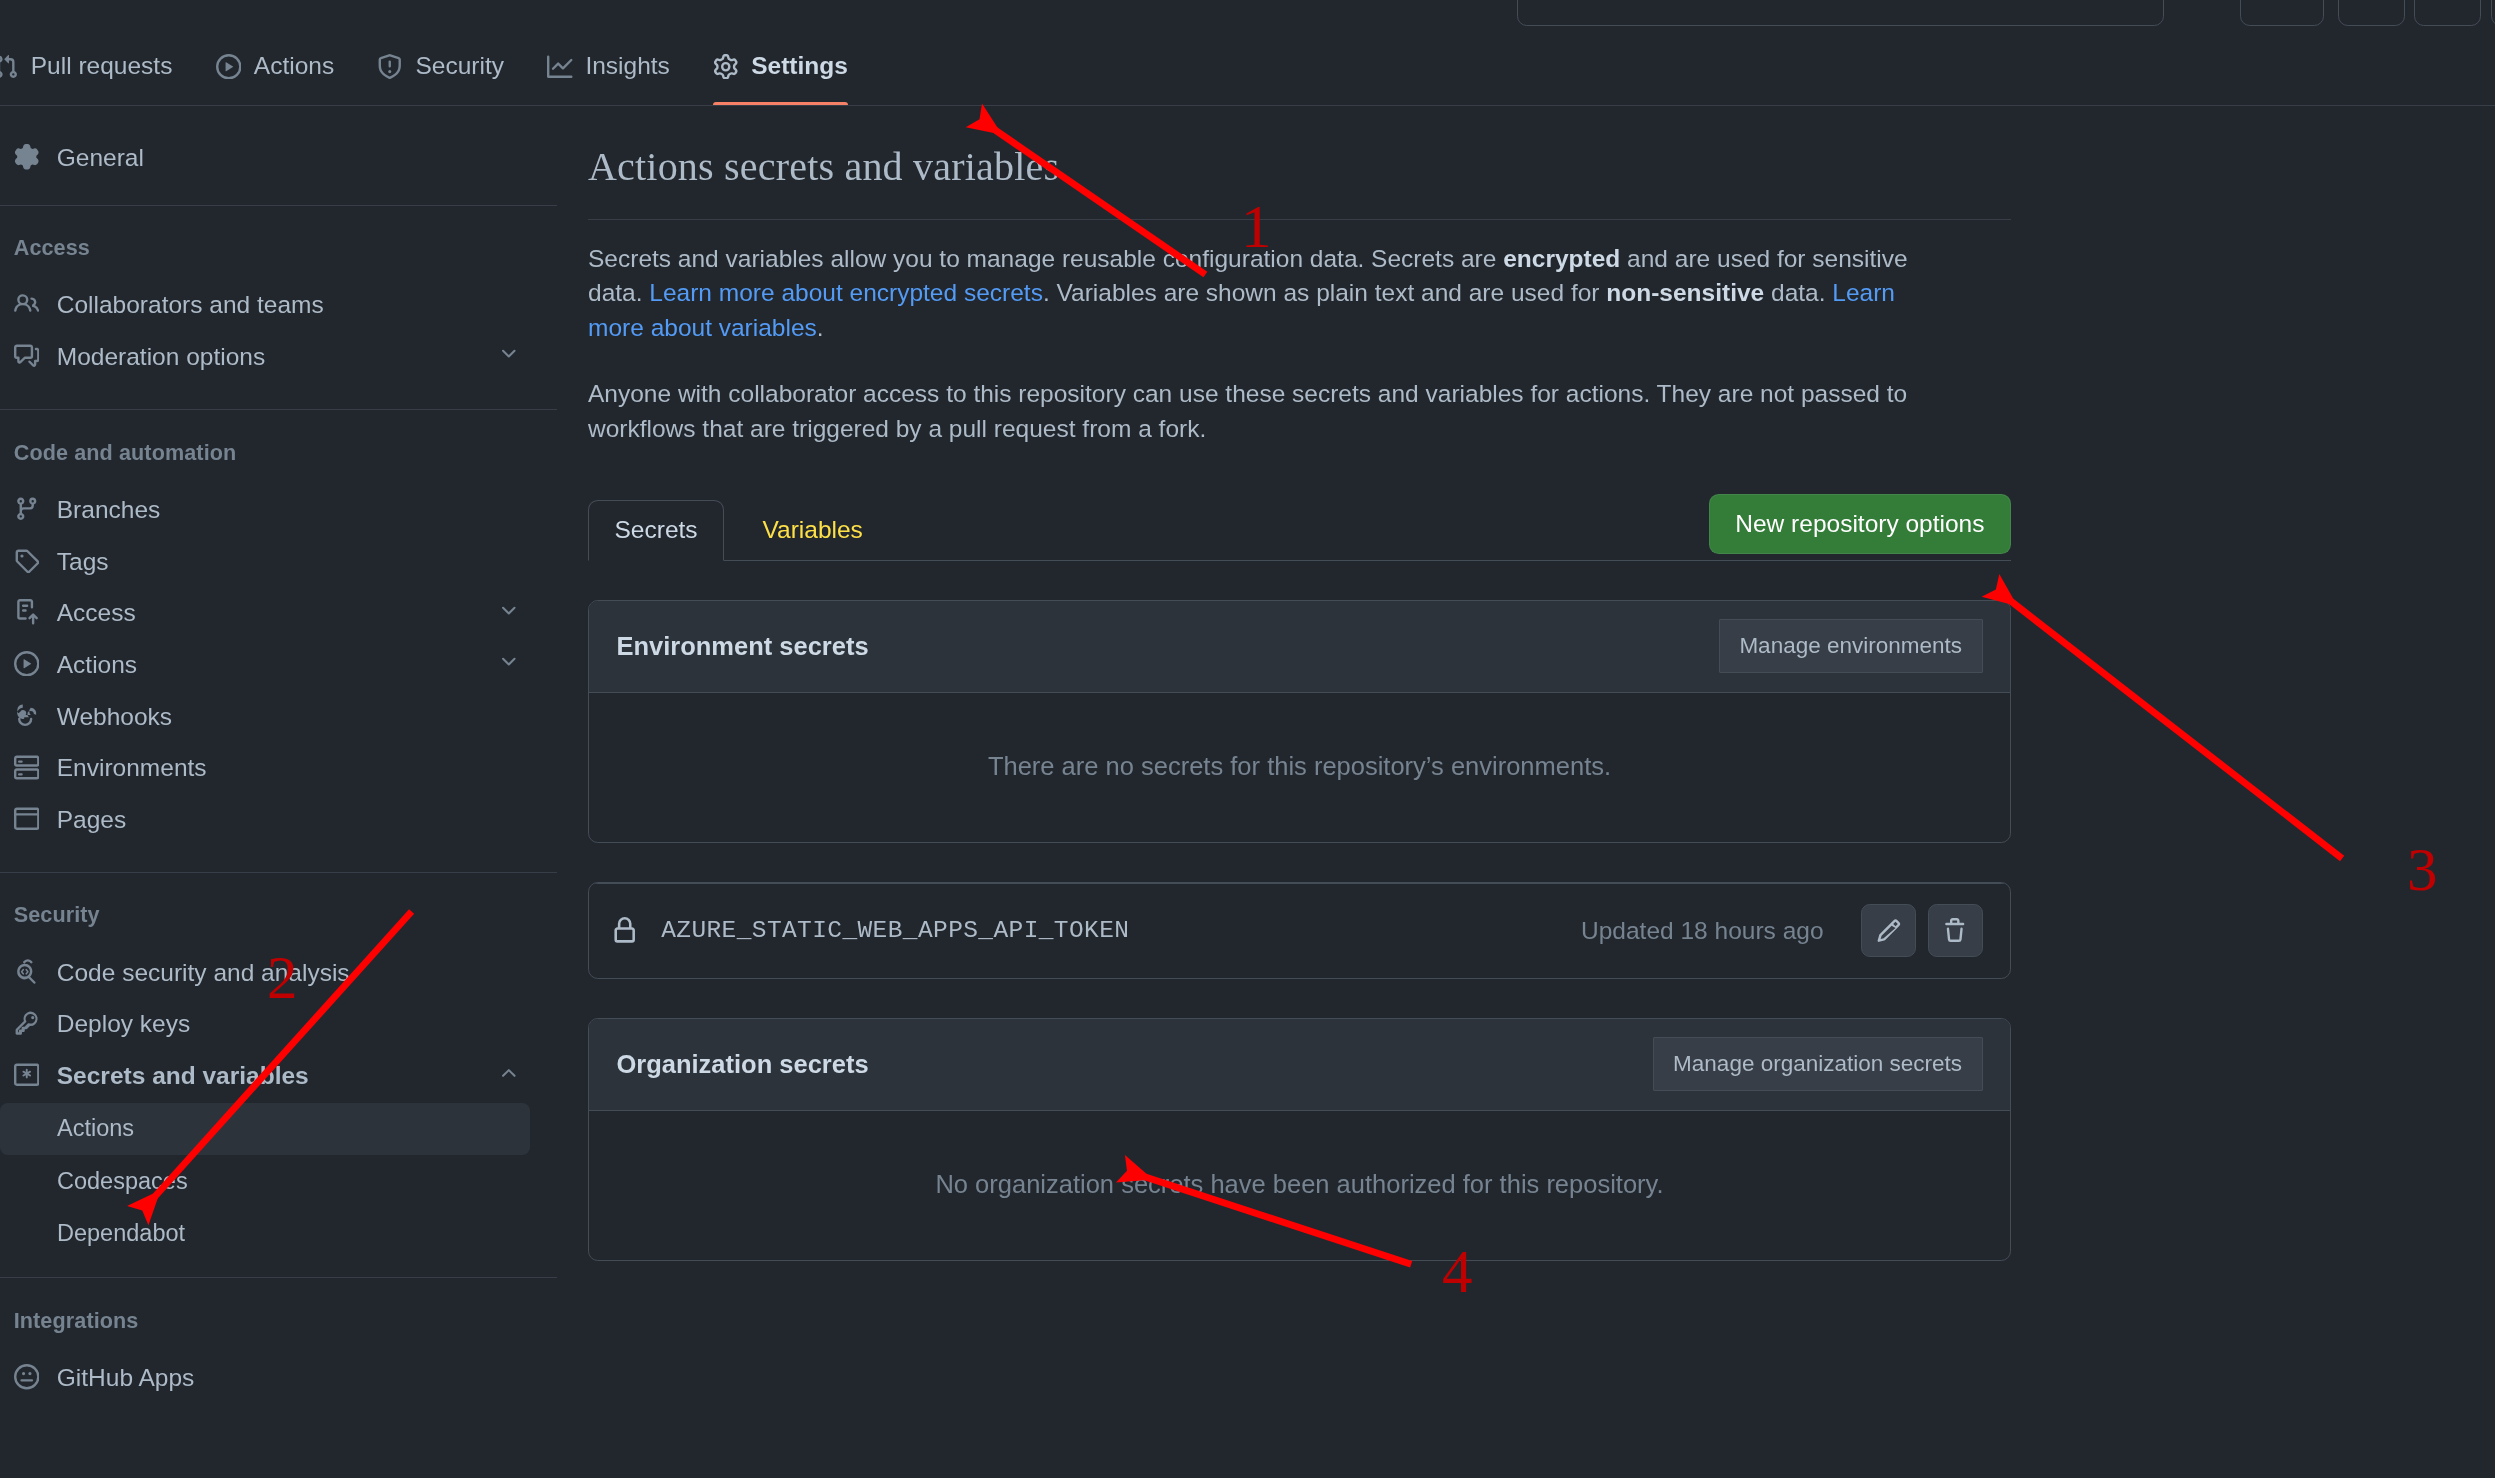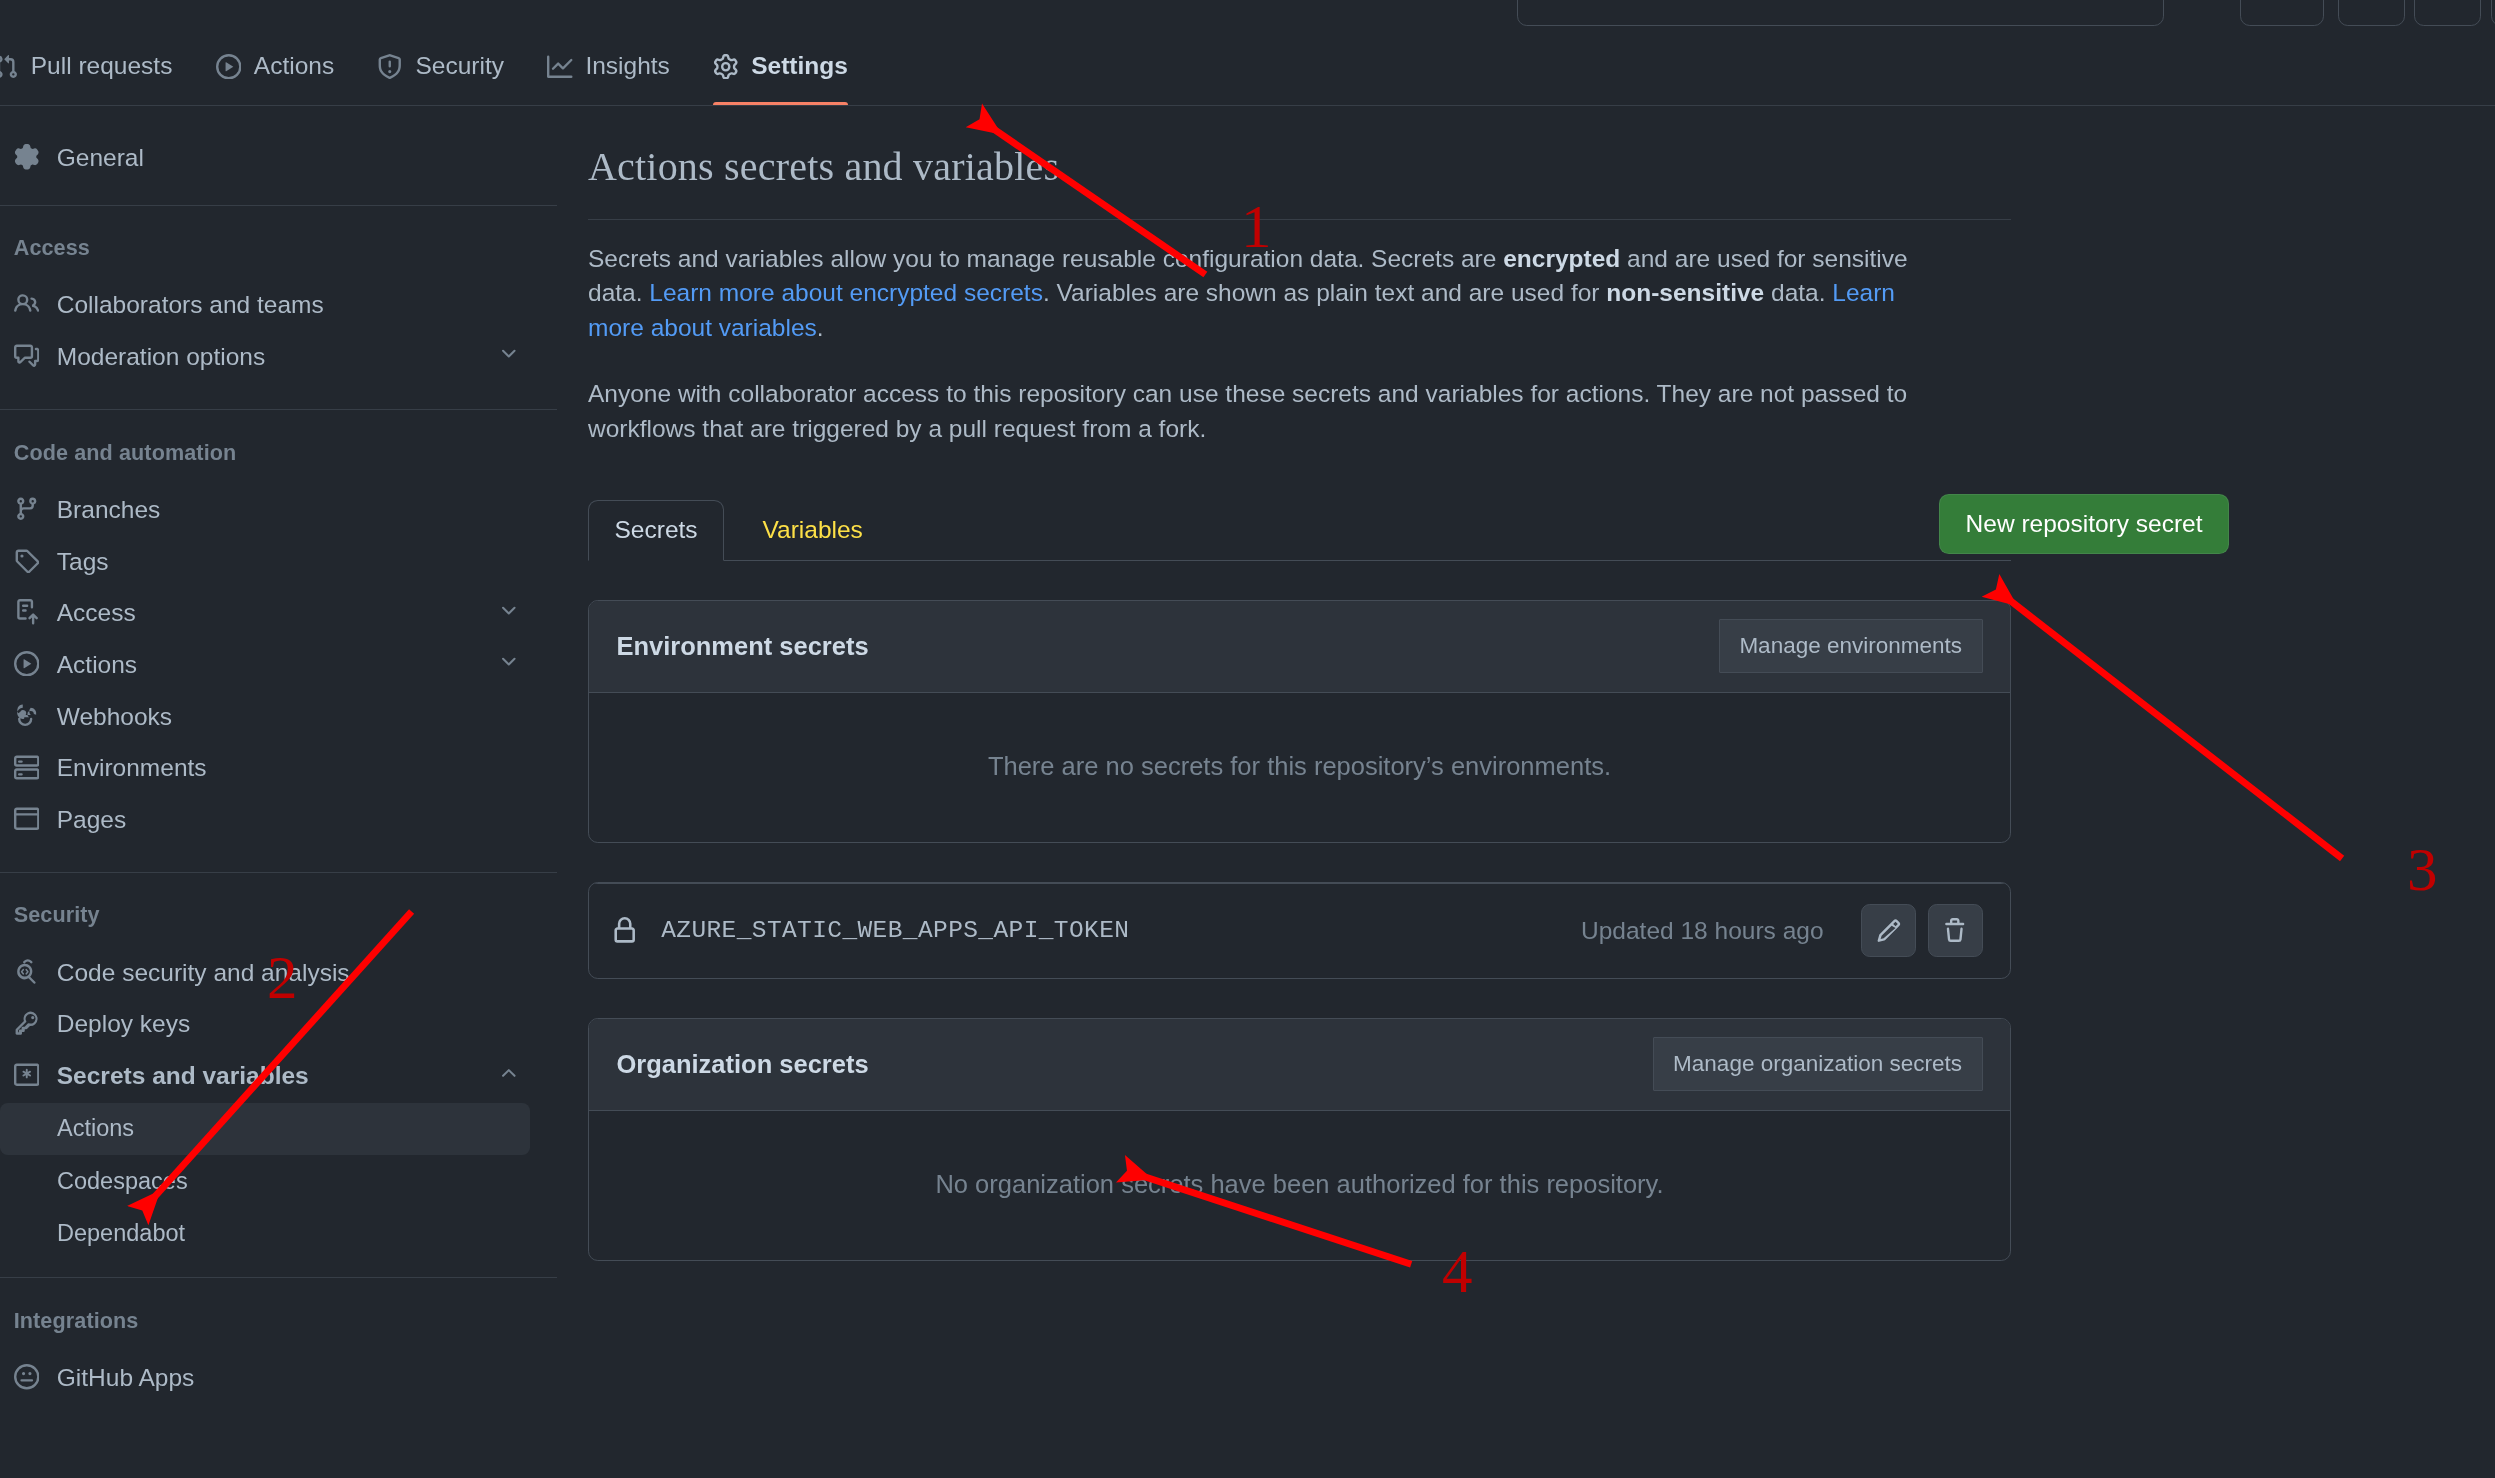--- a/index.html
+++ b/index.html
@@ -49,21 +49,21 @@
 
   
   .main { position:absolute; top:106px; left:557px; width:1939px; }
   .page-title { color:#adbac7; font-size:40px; font-weight:400; padding:37px 0 0 31px; letter-spacing:0.2px;font-family:Liberation Serif, serif;}
   .title-rule { margin:29px 31px 0 31px; height:1px; background:#373e47; width:1423px; }
   .desc { color:#adbac7; font-size:24.5px; line-height:1.42; padding:21.6px 31px 0 31px; width:1402px; }
   .desc b { font-weight:bold; color:#cdd9e5;}
   .desc a { color:#539bf5; text-decoration:none; }
   .desc.p2 { padding-top:31px; }
 
-  .tabs { position:relative; margin:53px 7px 0 31px; width:1641px; height:61px; }
+  .tabs { position:relative; margin:53px 7px 0 31px; width:1423px; height:61px; }
   .tabs-line { position:absolute; left:0; bottom:0; width:1423px; height:1px; background:#444c56; }
   .tab { position:absolute; bottom:0; display:flex; align-items:center; justify-content:center;
       height:61px; font-size:24.5px; color:#fde047; padding:0 25.5px; }
   .tab.active { color:#cdd9e5; background:#22272e; border:1px solid #444c56;
       border-bottom:1px solid #22272e; border-radius:9.8px 9.8px 0 0; }
 
   .btn-primary { position:absolute; right:0; bottom:6.9px; background:#347d39; color:#ffffff;
       font-size:24.5px; padding:14.7px 25.5px; border-radius:9.8px; border:1px solid rgba(205,217,229,0.1); white-space:nowrap;}
 
   .card { margin:39px 16px 0 31px; width:1423px; border:1px solid #444c56; border-radius:9.8px; overflow:hidden; background:#22272e;}
@@ -332,21 +332,21 @@
     <p class="desc">
       <span>Secrets and variables allow you to manage reusable configuration data. Secrets are </span><b>encrypted</b><span> and are used for sensitive data. </span><a href="#">Learn more about encrypted secrets</a><span>. Variables are shown as plain text and are used for </span><b>non-sensitive</b><span> data. </span><a href="#">Learn more about variables</a><span>.</span>
     </p>
 
     <p class="desc p2">Anyone with collaborator access to this repository can use these secrets and variables for actions. They are not passed to workflows that are triggered by a pull request from a fork.</p>
 
     <div class="tabs">
       <div class="tabs-line"></div>
       <div class="tab active" style="left:0;">Secrets</div>
       <div class="tab" style="left:149px;">Variables</div>
-      <div class="btn-primary">New repository secret</div>
+      <div class="btn-primary">New repository options</div>
     </div>
 
     <div class="card">
       <div class="card-head">
         <span class="card-title">Environment secrets</span>
         <span class="btn-secondary">Manage environments</span>
       </div>
       <div class="card-body">
         <div class="empty">There are no secrets for this repository’s environments.</div>
       </div>

